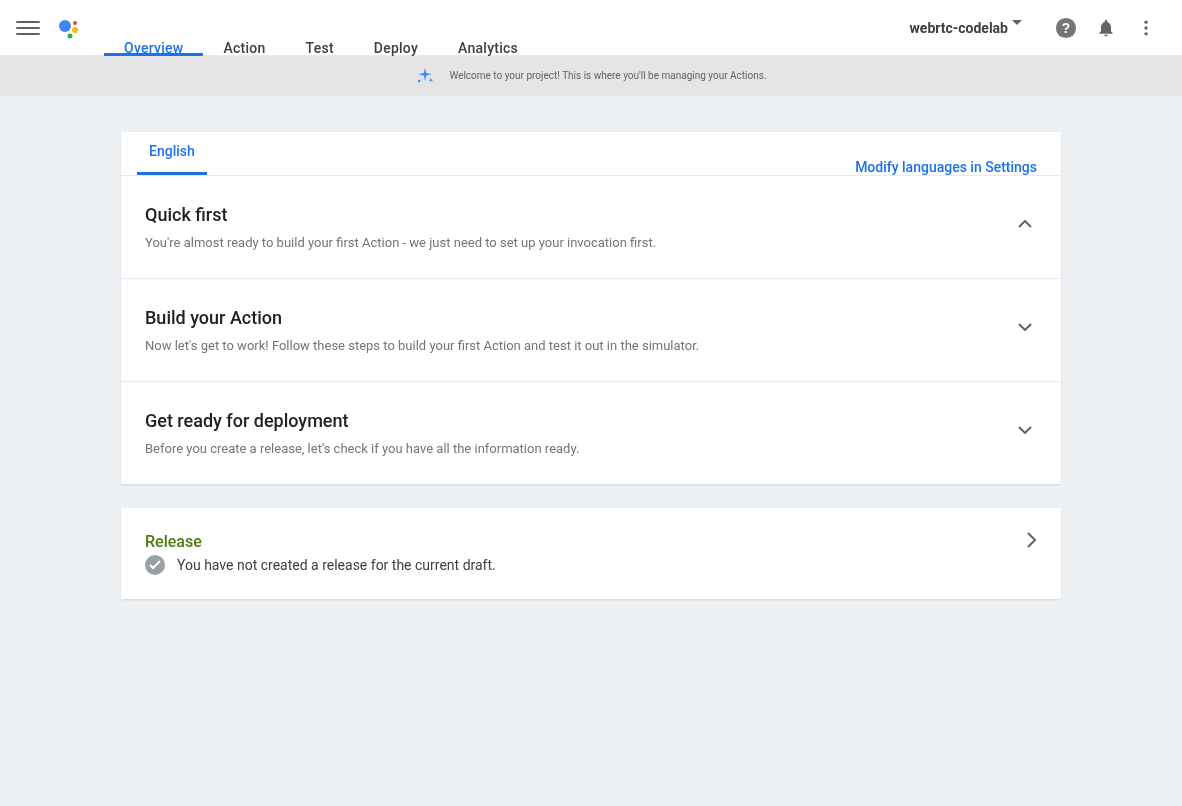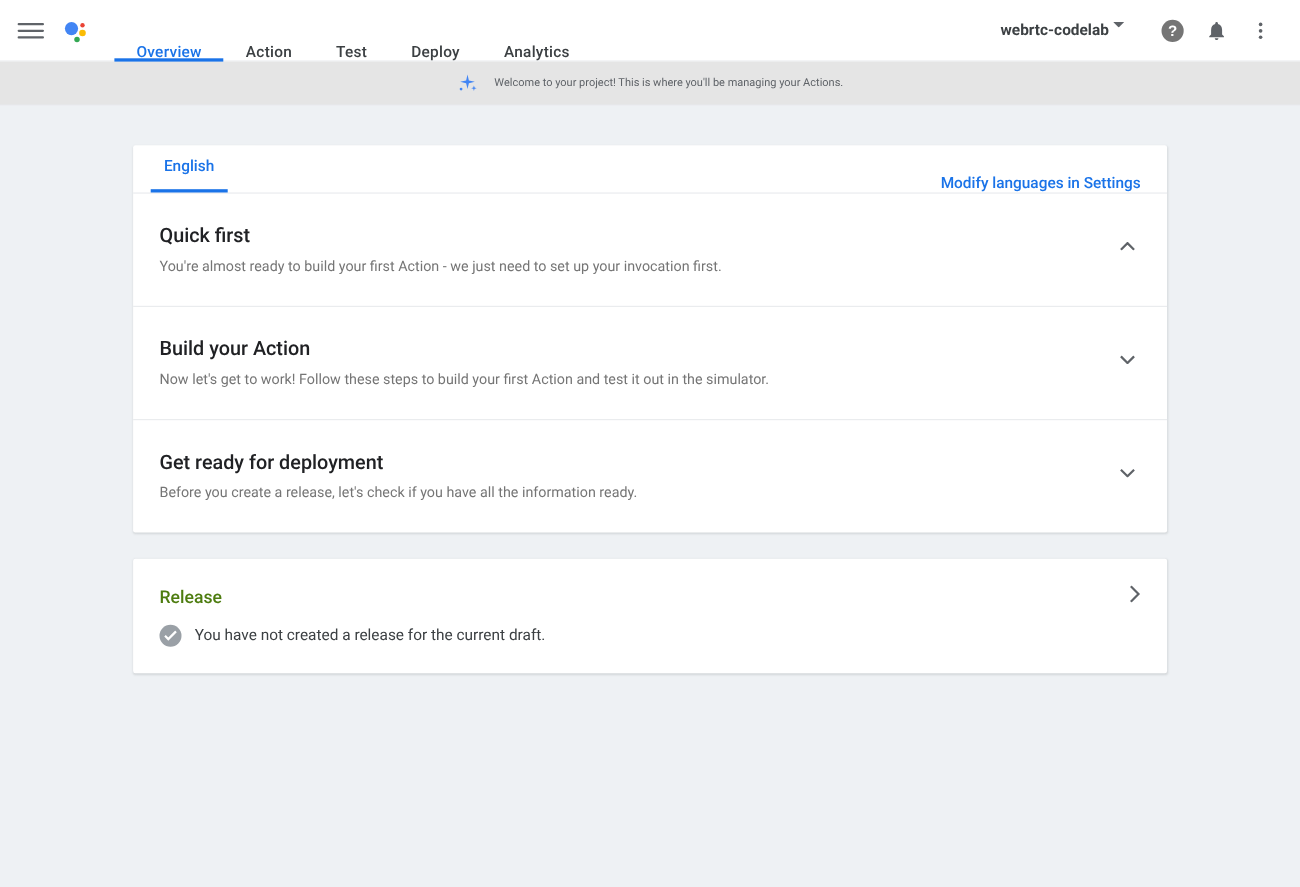--- a/index.html
+++ b/index.html
@@ -41,21 +41,21 @@
   .chevron { width: 24px; height: 24px; display: flex; align-items: center; justify-content: center; cursor: pointer; color: #5f6368; margin-top: 8px; }
   
   .steps { margin-top: 22px; }
   .step { display: flex; align-items: center; gap: 16px; padding: 14px 0; cursor: pointer; }
   .step-icon { width: 24px; height: 24px; border-radius: 50%; background: #e8f0fe; display: flex; align-items: center; justify-content: center; }
   .step-label { color: #3c4043; font-size: 14px; }
   
   .release-card { background: #fff; border-radius: 2px; box-shadow: 0 1px 2px rgba(60,64,67,0.15); padding: 24px; }
   .release-head { display: flex; align-items: center; }
   .release-title { font-size: 16px; font-weight: 500; color: #4d7c0f; flex: 1; }
-  .release-row { display: flex; align-items: center; gap: 12px; margin-top: 16px; }
+  .release-row { display: flex; align-items: center; gap: 12px; margin-top: 4px; }
   .check-circle { width: 20px; height: 20px; border-radius: 50%; background: #9aa0a6; display: flex; align-items: center; justify-content: center; }
   .release-msg { color: #3c4043; font-size: 14px; }
   .release-arrow { color: #5f6368; cursor: pointer; align-self: center;}
 </style>
 </head>
 <body>
 
 <div class="topbar">
   <div class="menu-btn">
     <span></span>

